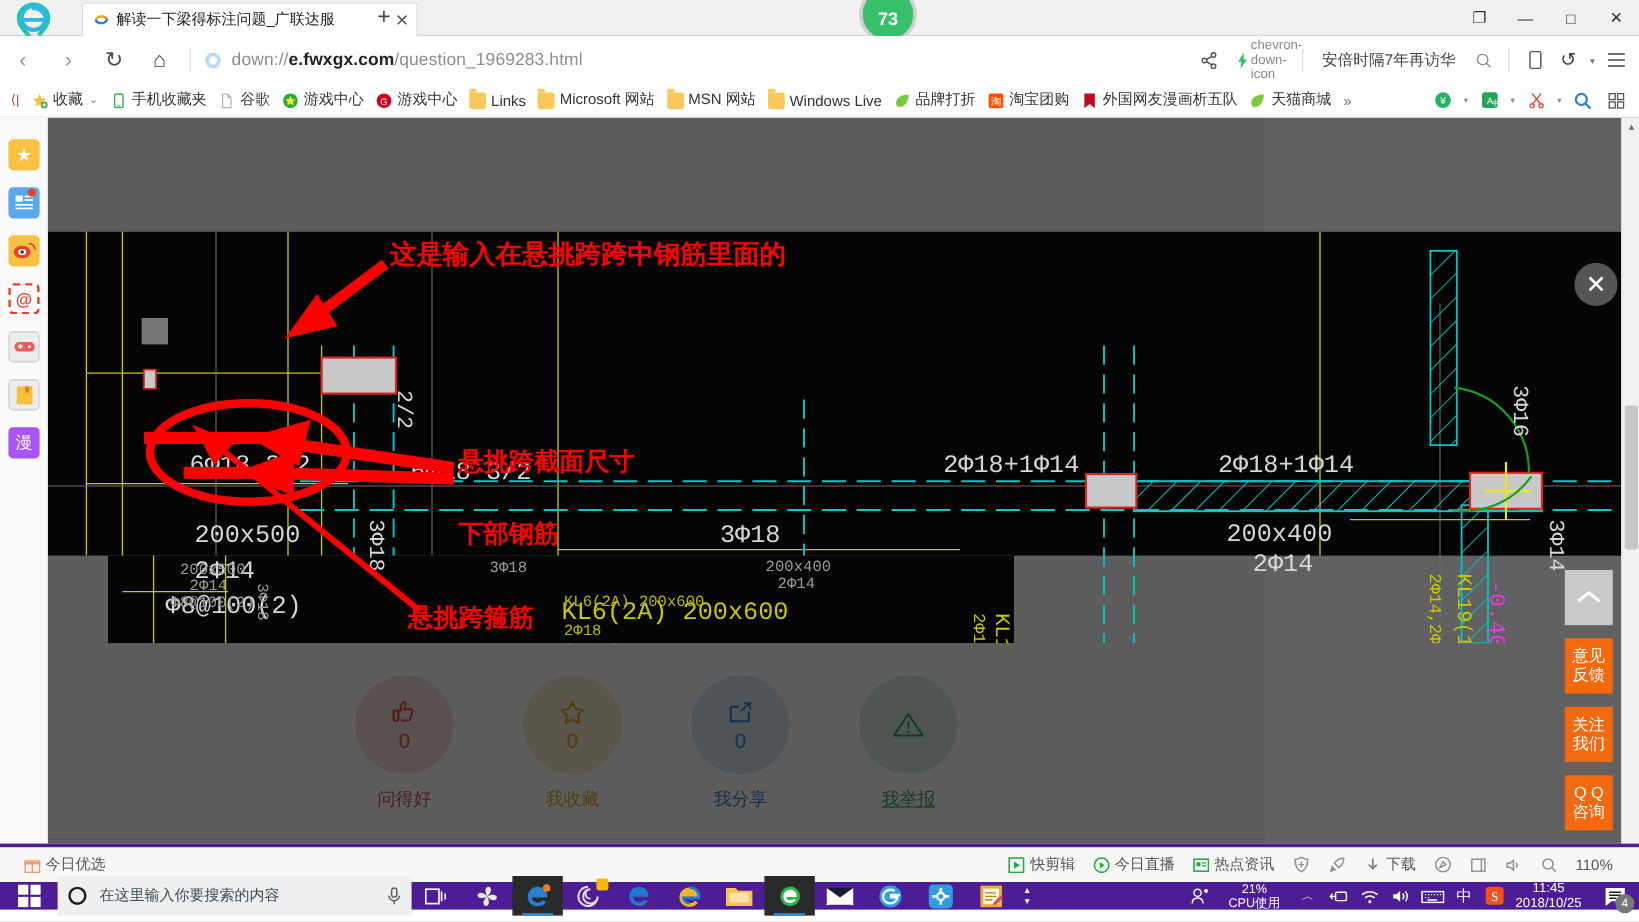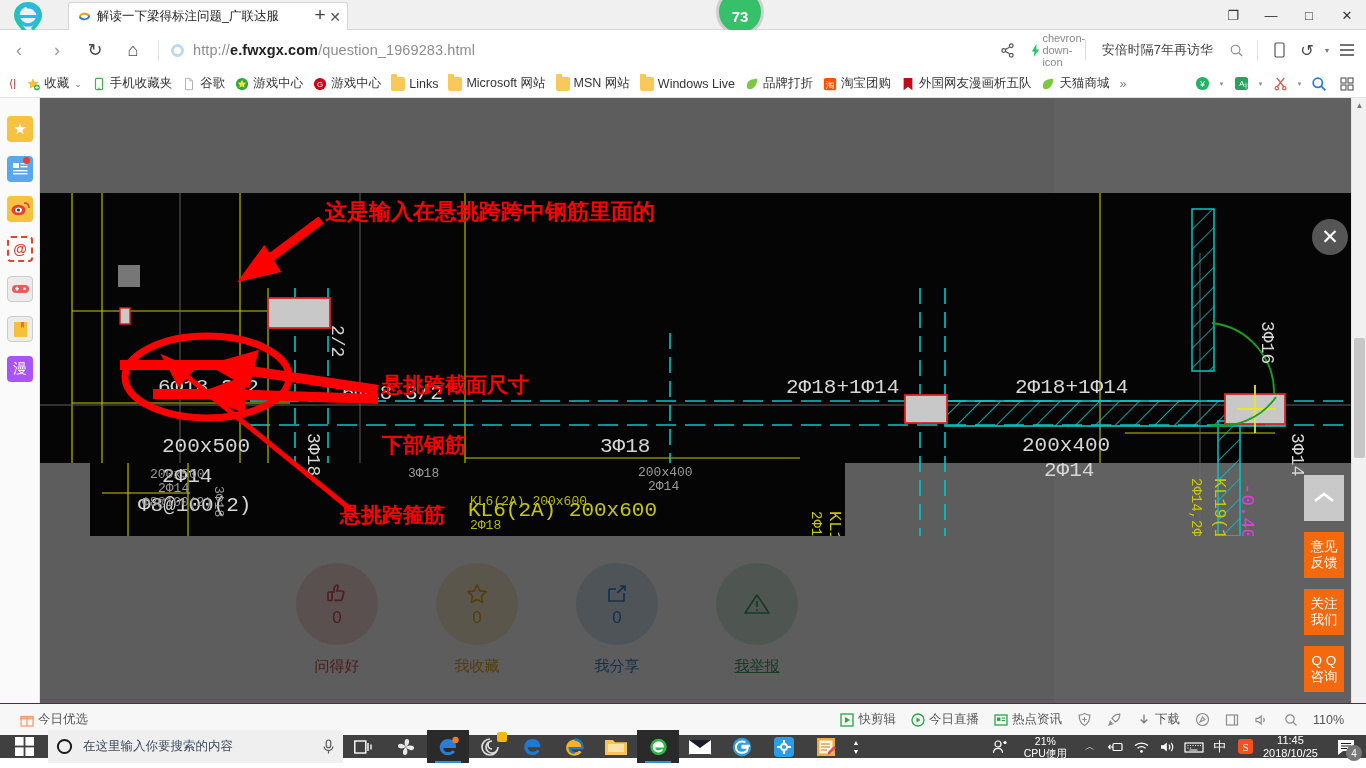--- a/index.html
+++ b/index.html
@@ -112,27 +112,27 @@
   .hscroll .thumb { position:absolute; left:14px; top:2px; width:1240px; height:10px; background:#c6c6c6; border-radius:2px; }
 
   
   .cadwrap { position:absolute; left:0px; top:95px; width:1326px; height:343px; pointer-events:none; }
   .cad-close { position:absolute; left:1272px; top:26px; width:36px; height:36px; border-radius:50%;
                background:#555; color:#fff; font-size:21px; display:flex; align-items:center;
                justify-content:center; cursor:pointer; pointer-events:auto; z-index:9; }
 
   
   .statusbar { position:absolute; left:0; top:703px; width:1366px; height:32px; background:#f7f7f7;
-               border-top:1px solid #4c1d95; display:flex; align-items:center; font-size:12.5px; color:#555; }
+               border-top:3px solid #4c1d95; display:flex; align-items:center; font-size:12.5px; color:#555; }
   .sb-left { display:flex; align-items:center; padding-left:14px; gap:6px; }
   .sb-right { margin-left:auto; display:flex; align-items:center; gap:3px; padding-right:16px; }
   .sb-item { display:flex; align-items:center; gap:4px; padding:0 6px; cursor:pointer; white-space:nowrap; }
 
   
-  .taskbar { position:absolute; left:0; top:735px; width:1366px; height:23px; background:#404040; display:flex; align-items:center; }
+  .taskbar { position:absolute; left:0; top:735px; width:1366px; height:23px; background:#4c1d95; display:flex; align-items:center; }
   .startbtn { width:48px; height:33px; display:flex; align-items:center; justify-content:center; cursor:pointer; }
   .searchbox { width:295px; height:33px; background:#efefef; display:flex; align-items:center; padding:0 8px; cursor:text; }
   .searchbox .txt { flex:1 1 auto; font-size:12.5px; color:#3b4a5a; padding-left:10px; }
   .tb-ic { width:42px; height:33px; display:flex; align-items:center; justify-content:center; cursor:pointer; position:relative; }
   .tb-ic.active { background:#2a2a2a; }
   .tb-ic.active:after { content:""; position:absolute; left:8px; bottom:0; width:26px; height:2px; background:#2d8fd5; }
   .tray { margin-left:auto; display:flex; align-items:center; height:33px; color:#fff; }
   .tray-ic { width:26px; height:33px; display:flex; align-items:center; justify-content:center; cursor:pointer; font-size:13px; }
   .cpu { font-size:10.5px; line-height:12px; text-align:center; color:#fff; padding:0 10px; cursor:pointer; }
   .clock { font-size:11px; line-height:13px; text-align:center; color:#fff; padding:0 8px 0 4px; cursor:pointer; }
@@ -179,21 +179,21 @@
 
     <div class="navbar">
       <div class="nav-btn">‹</div>
       <div class="nav-btn">›</div>
       <div class="nav-btn on">↻</div>
       <div class="nav-btn on">⌂</div>
       <div class="nav-sep"></div>
 
       <div class="urlbar">
         <div class="url-dot"></div>
-        <div class="url-text"><span>http://</span><b>e.fwxgx.com</b><span>/question_1969283.html</span></div>
+        <div class="url-text"><span>down://</span><b>e.fwxgx.com</b><span>/question_1969283.html</span></div>
       </div>
 
       <div class="nav-right">
         <div class="mini-ic">
           <svg width="15" height="15" viewBox="0 0 16 16">
               <circle cx="12" cy="3" r="2" fill="none" stroke="#555" stroke-width="1.3"></circle>
               <circle cx="4" cy="8" r="2" fill="none" stroke="#555" stroke-width="1.3"></circle>
               <circle cx="12" cy="13" r="2" fill="none" stroke="#555" stroke-width="1.3"></circle>
               <path d="M6 7l4-2.5M6 9l4 2.5" stroke="#555" stroke-width="1.3"></path>
             </svg>

